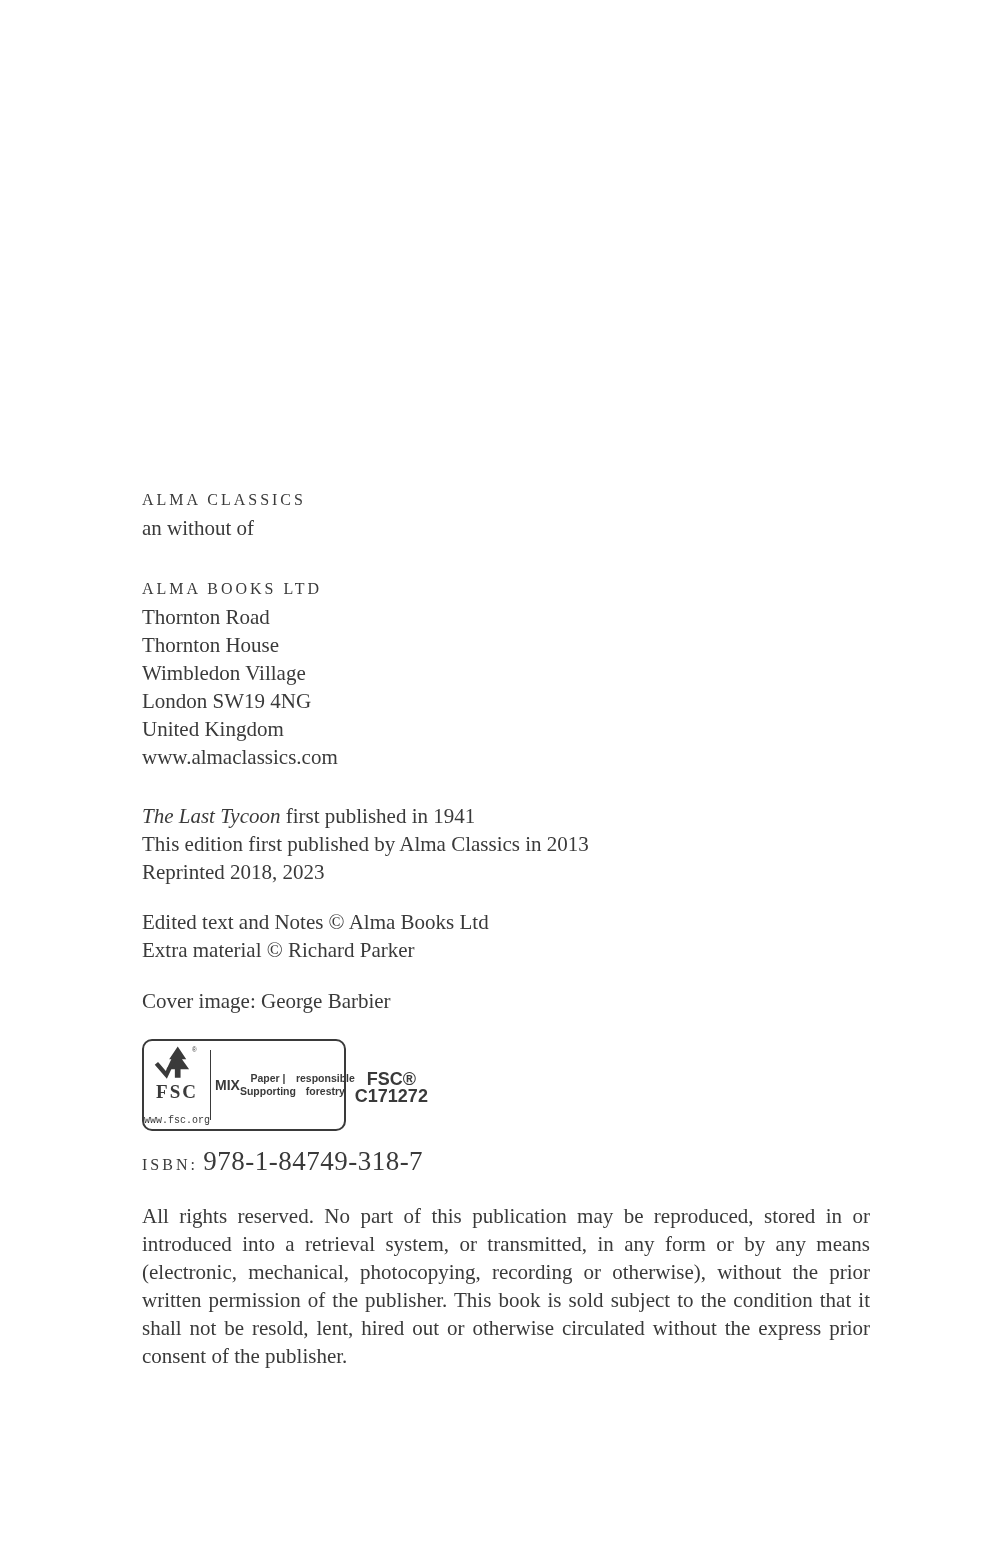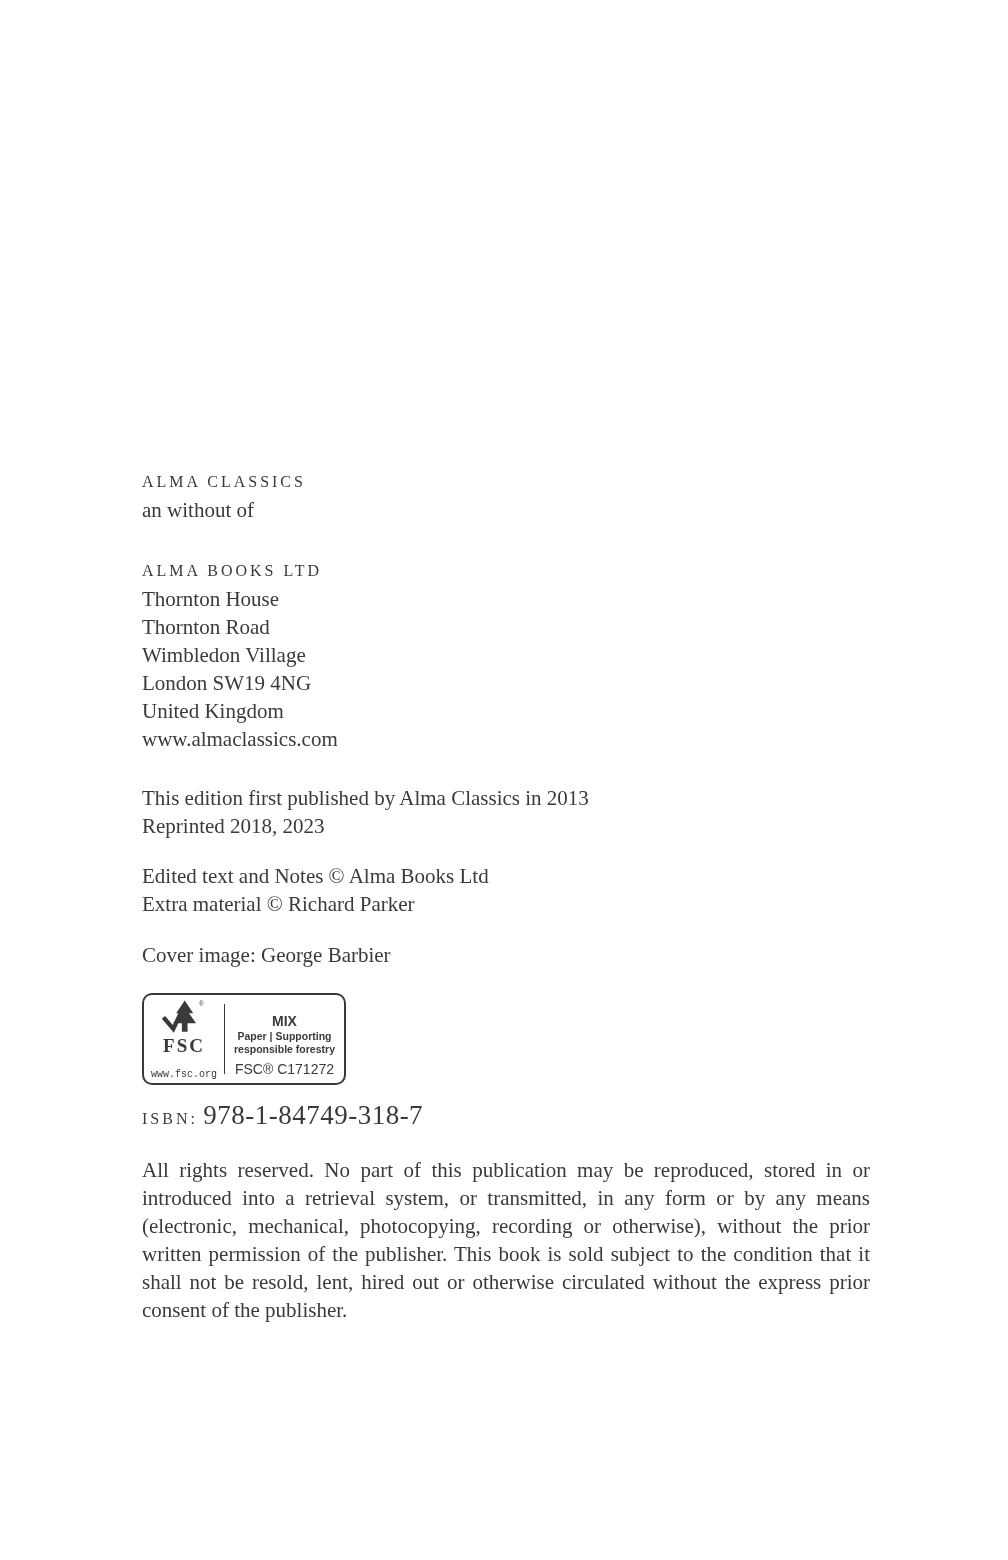--- a/index.html
+++ b/index.html
@@ -9,21 +9,21 @@
     width: 1008px;
     height: 1560px;
     background: #ffffff;
     font-family: "Liberation Serif", serif;
     color: #3a3a3a;
     overflow: hidden;
   }
   .content {
     position: absolute;
     left: 142px;
-    top: 468px;
+    top: 486px;
     width: 728px;
     font-size: 21px;
     line-height: 28px;
   }
   .sc {
     text-transform: uppercase;
     font-size: 16px;
     letter-spacing: 3px;
     line-height: 28px;
   }
@@ -55,23 +55,23 @@
     padding: 4px 0 3px 0;
   }
   .fsc-divider {
     width: 0;
     border-left: 1.5px solid #3a3a3a;
     margin: 9px 0;
   }
   .fsc-right {
     flex: 1;
     display: flex;
-    flex-direction: column;
+    flex-direction: row;
     align-items: center;
-    justify-content: flex-end;
+    justify-content: flex-start;
     padding: 5px 4px;
     font-family: "Liberation Sans", sans-serif;
     text-align: center;
   }
   .fsc-brand {
     font-family: "Liberation Serif", serif;
     font-weight: bold;
     font-size: 19px;
     letter-spacing: 2px;
     line-height: 18px;
@@ -88,22 +88,22 @@
     font-weight: bold;
     font-size: 14px;
     line-height: 17px;
   }
   .fsc-desc {
     font-weight: bold;
     font-size: 10.5px;
     line-height: 13px;
   }
   .fsc-code {
-    font-weight: normal;
-    font-size: 14px;
+    font-weight: bold;
+    font-size: 18px;
     line-height: 17px;
     margin-top: 5px;
   }
   .block-isbn { margin-bottom: 23px; }
   .isbn-value { font-size: 27px; letter-spacing: 0.5px; }
   .rights {
     text-align: justify;
   }
 </style>
 </head>
@@ -112,29 +112,30 @@
 <div class="page">
   <div class="content">
 
     <div class="block-imprint">
       <div class="sc">alma classics</div>
       <div>an without of</div>
     </div>
 
     <div class="block-publisher">
       <div class="sc">alma books ltd</div>
+      <div>Thornton Road</div>
       <div>Thornton House</div>
-      <div>Thornton Road</div>
       <div>Wimbledon Village</div>
       <div>London SW19 4NG</div>
       <div>United Kingdom</div>
       <div>www.almaclassics.com</div>
     </div>
 
     <div class="block-edition">
+      <div><span class="italic">The Last Tycoon</span><span> first published in 1941</span></div>
       <div>This edition first published by Alma Classics in 2013</div>
       <div>Reprinted 2018, 2023</div>
     </div>
 
     <div class="block-copyright">
       <div>Edited text and Notes © Alma Books Ltd</div>
       <div>Extra material © Richard Parker</div>
     </div>
 
     <div class="block-cover">Cover image: George Barbier</div>

